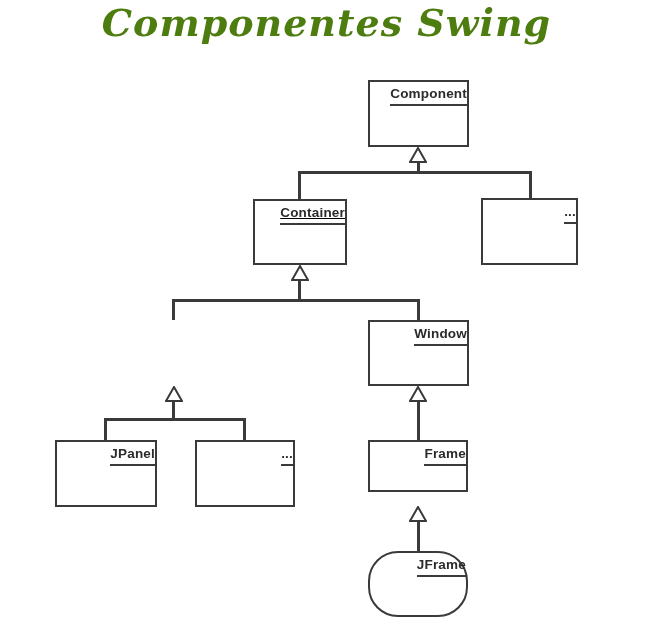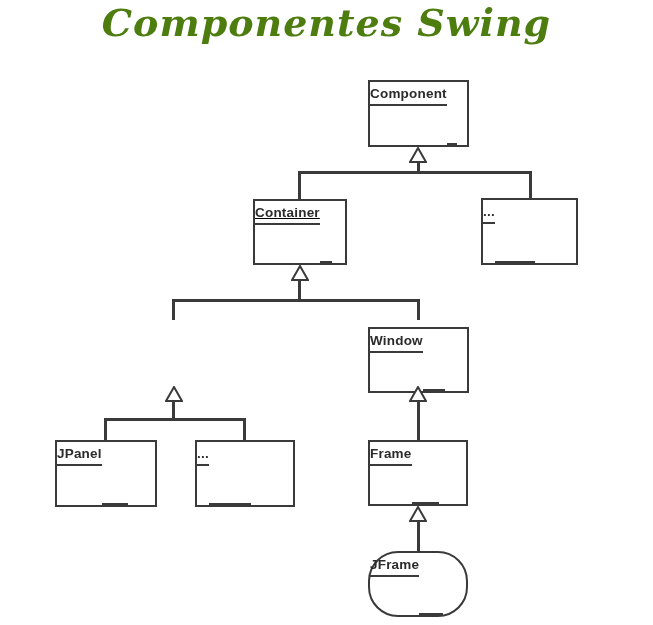--- a/index.html
+++ b/index.html
@@ -27,21 +27,22 @@
     font-size: 38px;
     letter-spacing: 1px;
     color: #4d7c0f;
   }
   .uml-box {
     position: absolute;
     background: #ffffff;
     border: 2px solid #3a3a3a;
     box-sizing: border-box;
     display: flex;
-    flex-direction: row;
+    flex-direction: column;
+    align-items: flex-end;
   }
   .uml-name {
     height: 22px;
     border-bottom: 2px solid #3a3a3a;
     display: flex;
     align-items: center;
     justify-content: center;
     font-weight: bold;
     font-size: 13.5px;
     color: #2b2b2b;
@@ -82,39 +83,39 @@
     <div class="uml-row"></div>
   </div>
 
   <div class="uml-box" style="left:481px; top:198px; width:97px; height:67px;">
     <div class="uml-name">...</div>
     <div class="uml-row mid"></div>
     <div class="uml-row"></div>
   </div>
 
 
-  <div class="uml-box" style="left:368px; top:320px; width:101px; height:66px;margin-top:7px;">
+  <div class="uml-box" style="left:368px; top:320px; width:101px; height:66px;">
     <div class="uml-name">Window</div>
     <div class="uml-row mid"></div>
     <div class="uml-row"></div>
   </div>
 
   <div class="uml-box" style="left:55px; top:440px; width:102px; height:67px;">
     <div class="uml-name">JPanel</div>
     <div class="uml-row mid"></div>
     <div class="uml-row"></div>
   </div>
 
   <div class="uml-box" style="left:195px; top:440px; width:100px; height:67px;">
     <div class="uml-name">...</div>
     <div class="uml-row mid"></div>
     <div class="uml-row"></div>
   </div>
 
-  <div class="uml-box" style="left:368px; top:440px; width:100px; height:66px;">
+  <div class="uml-box" style="left:368px; top:440px; width:100px; height:52px;">
     <div class="uml-name">Frame</div>
     <div class="uml-row mid"></div>
     <div class="uml-row"></div>
   </div>
 
   <div class="uml-box" style="left:368px; top:551px; width:100px; height:66px;border-radius:30px;">
     <div class="uml-name">JFrame</div>
     <div class="uml-row mid"></div>
     <div class="uml-row"></div>
   </div>

